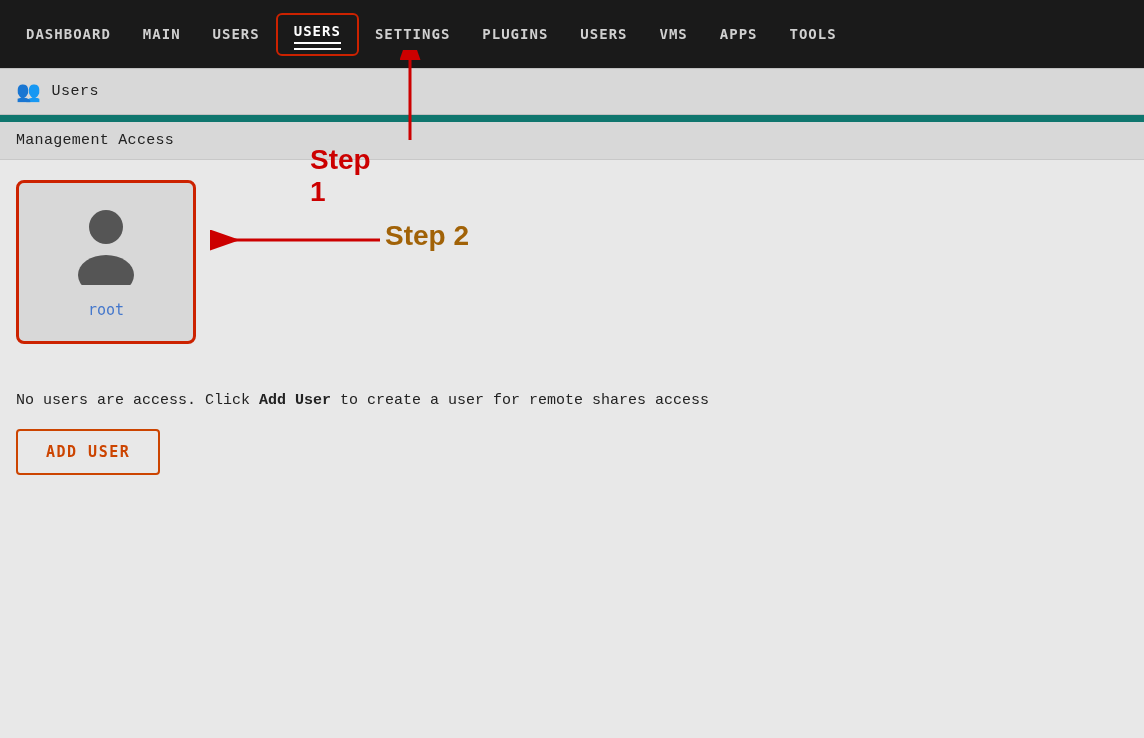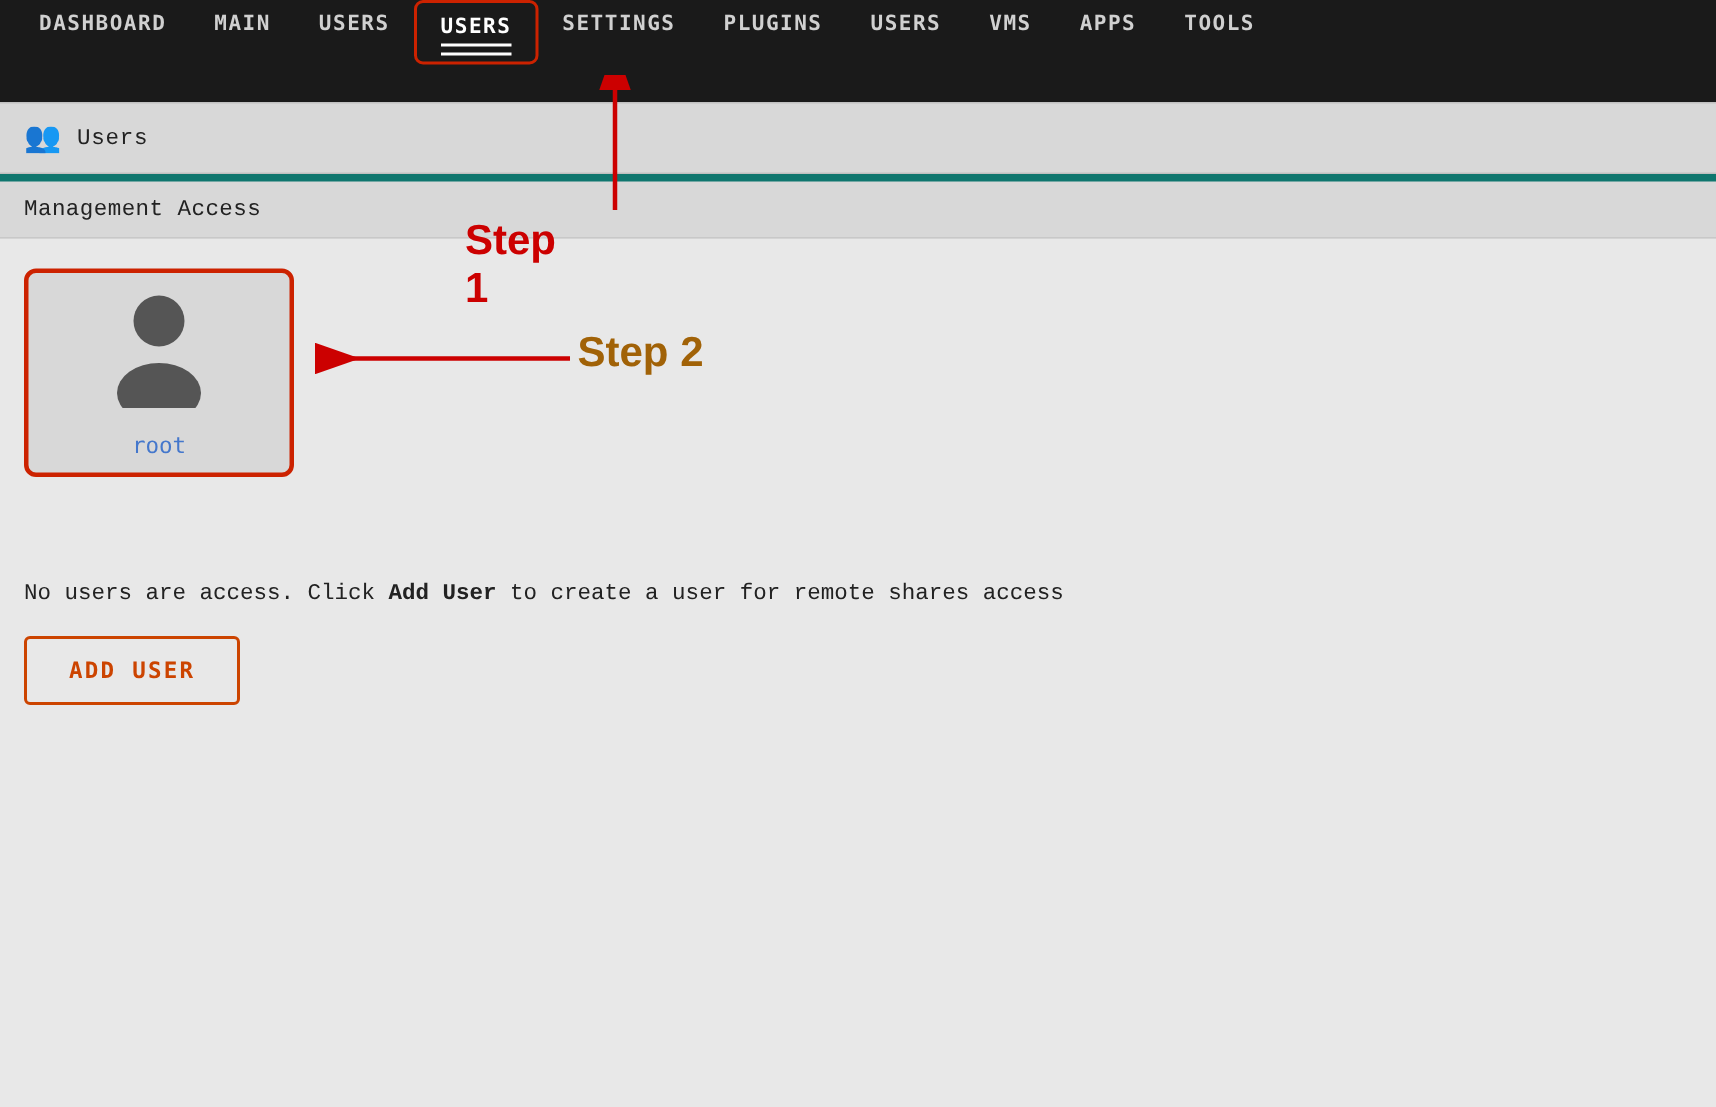--- a/index.html
+++ b/index.html
@@ -8,21 +8,21 @@
       background: #e8e8e8;
       width: 1144px;
       min-height: 738px;
       overflow-x: hidden;
     }
 
     
     .top-nav {
       background: #1a1a1a;
       display: flex;
-      align-items: flex-start;
+      align-items: center;
       padding: 0 10px;
       height: 68px;
     }
     .nav-item {
       color: #d0d0d0;
       font-size: 14px;
       font-weight: bold;
       letter-spacing: 1px;
       padding: 8px 16px;
       cursor: pointer;
@@ -60,39 +60,39 @@
 
     .users-icon {
       font-size: 20px;
     }
 
     .subsection-header {
       background: #d8d8d8;
       padding: 10px 16px;
       font-size: 15px;
       color: #222;
-      border-top: 5px solid #0f766e;
+      border-top: 7px solid #0f766e;
       border-bottom: 1px solid #c8c8c8;
       letter-spacing: 0.3px;
     }
 
     
     .user-cards-area {
       padding: 20px 16px;
       display: flex;
       gap: 16px;
       min-height: 200px;
     }
 
     .user-card {
       background: #d8d8d8;
       border: 3px solid #cc2200;
       border-radius: 8px;
       width: 180px;
-      height: 139px;
+      height: 164px;
       display: flex;
       flex-direction: column;
       align-items: center;
       justify-content: center;
       cursor: pointer;
       gap: 16px;
     }
 
     .user-avatar {
       width: 70px;

